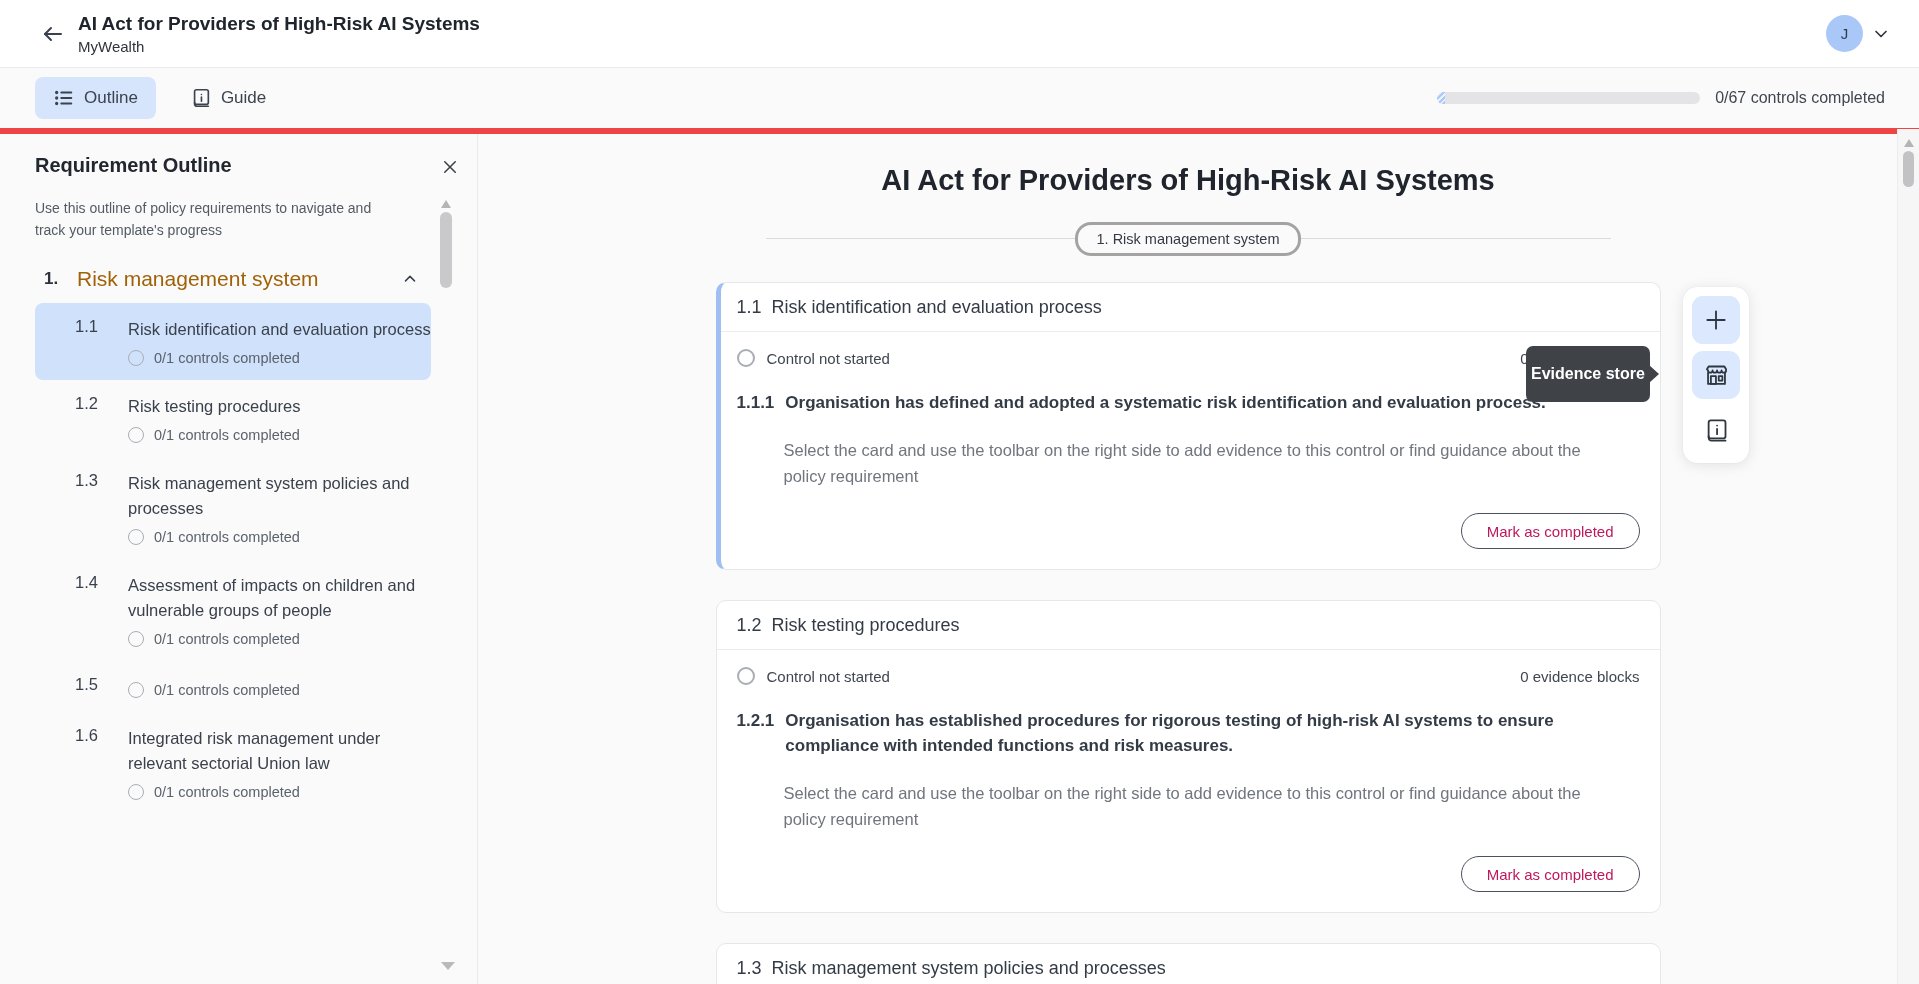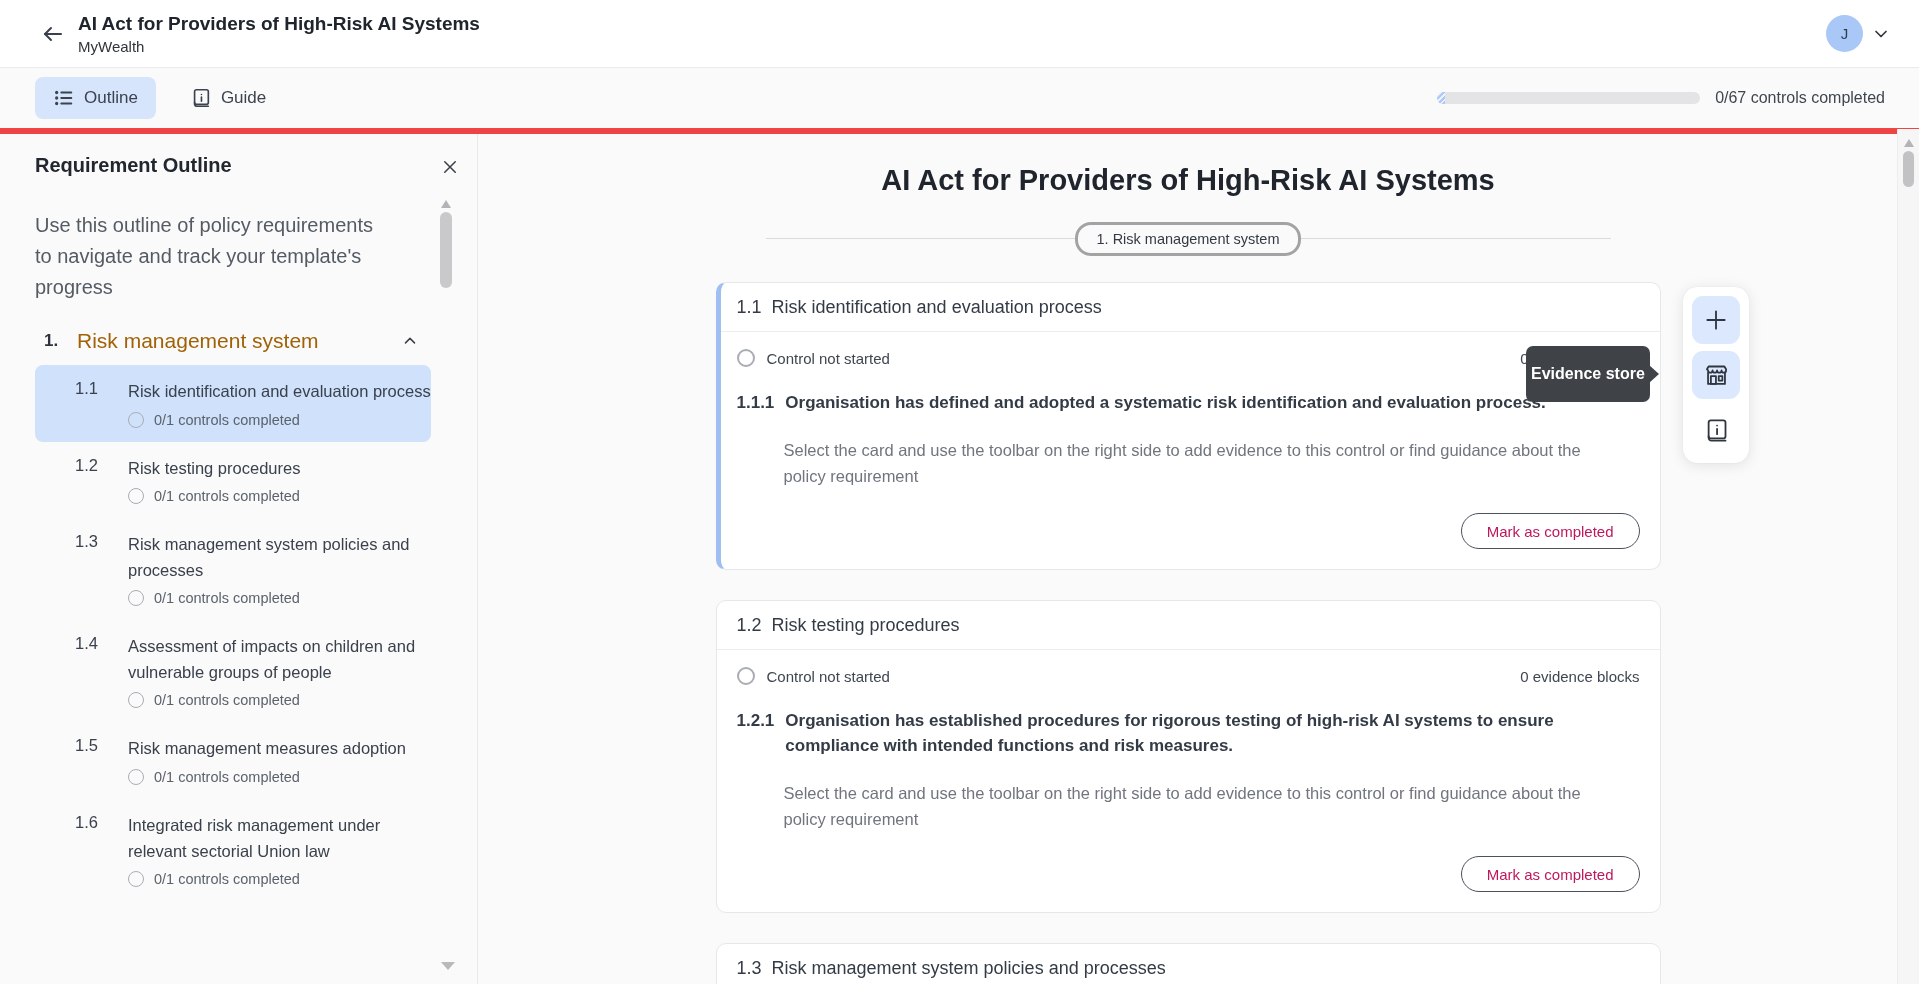--- a/index.html
+++ b/index.html
@@ -27,21 +27,21 @@
   .progress-track { width:263px; height:12px; border-radius:6px; background:#e4e4e6; overflow:hidden; position:relative; }
   .progress-fill { position:absolute; left:0; top:0; bottom:0; width:8px; border-radius:6px 0 0 6px;
      background:repeating-linear-gradient(135deg,#adc9f7 0 2px,#e9f1fe 2px 4px); }
   .progress-label { font-size:16px; color:#3f4650; white-space:nowrap; }
 
   
   .sidebar { position:absolute; left:0; top:134px; width:478px; height:850px; background:#fafafa; border-right:1px solid #e9e9eb; padding:20px 0 0 35px; }
   .sidebar-head { display:flex; align-items:flex-start; }
   .sidebar-title { font-size:20px; font-weight:700; color:#22272f; }
   .sidebar-close { margin-left:auto; margin-right:14px; width:26px; height:26px; border:none; background:transparent; cursor:pointer; display:flex; align-items:center; justify-content:center; }
-  .sidebar-desc { margin-top:30px; width:340px; font-size:20px; line-height:1.55; color:#545b64; }
+  .sidebar-desc { margin-top:18px; width:340px; font-size:14px; line-height:1.55; color:#545b64; }
   .outline-section { margin-top:26px; display:flex; align-items:center; width:396px; cursor:pointer; }
   .outline-section .sec-num { width:42px; font-size:17px; font-weight:700; color:#2e343d; padding-left:9px; }
   .outline-section .sec-label { font-size:21px; font-weight:400; color:#a16207; }
   .outline-section .sec-chevron { margin-left:auto; margin-right:12px; display:flex; }
   .outline-list { list-style:none; margin-top:12px; width:396px; }
   .outline-item { display:flex; padding:14px 0 14px 40px; border-radius:8px; cursor:pointer; }
   .outline-item.selected { background:#cfe1fb; }
   .outline-item .item-num { width:53px; flex:none; font-size:16.5px; color:#3a414c; }
   .item-body { width:303px; }
   .item-label { font-size:16.5px; line-height:1.55; color:#3a414c; }
@@ -216,21 +216,20 @@
           <div class="item-label">Assessment of impacts on children and vulnerable groups of people</div>
           <div class="item-status">
               <span class="radio-sm"></span>
               <span>0/1 controls completed</span>
             </div>
         </div>
       </li>
       <li class="outline-item">
         <span class="item-num">1.5</span>
         <div class="item-body">
-          <div class="item-label">Risk management measures adoption</div>
           <div class="item-status">
               <span class="radio-sm"></span>
               <span>0/1 controls completed</span>
             </div>
         </div>
       </li>
       <li class="outline-item">
         <span class="item-num">1.6</span>
         <div class="item-body">
           <div class="item-label">Integrated risk management under relevant sectorial Union law</div>

